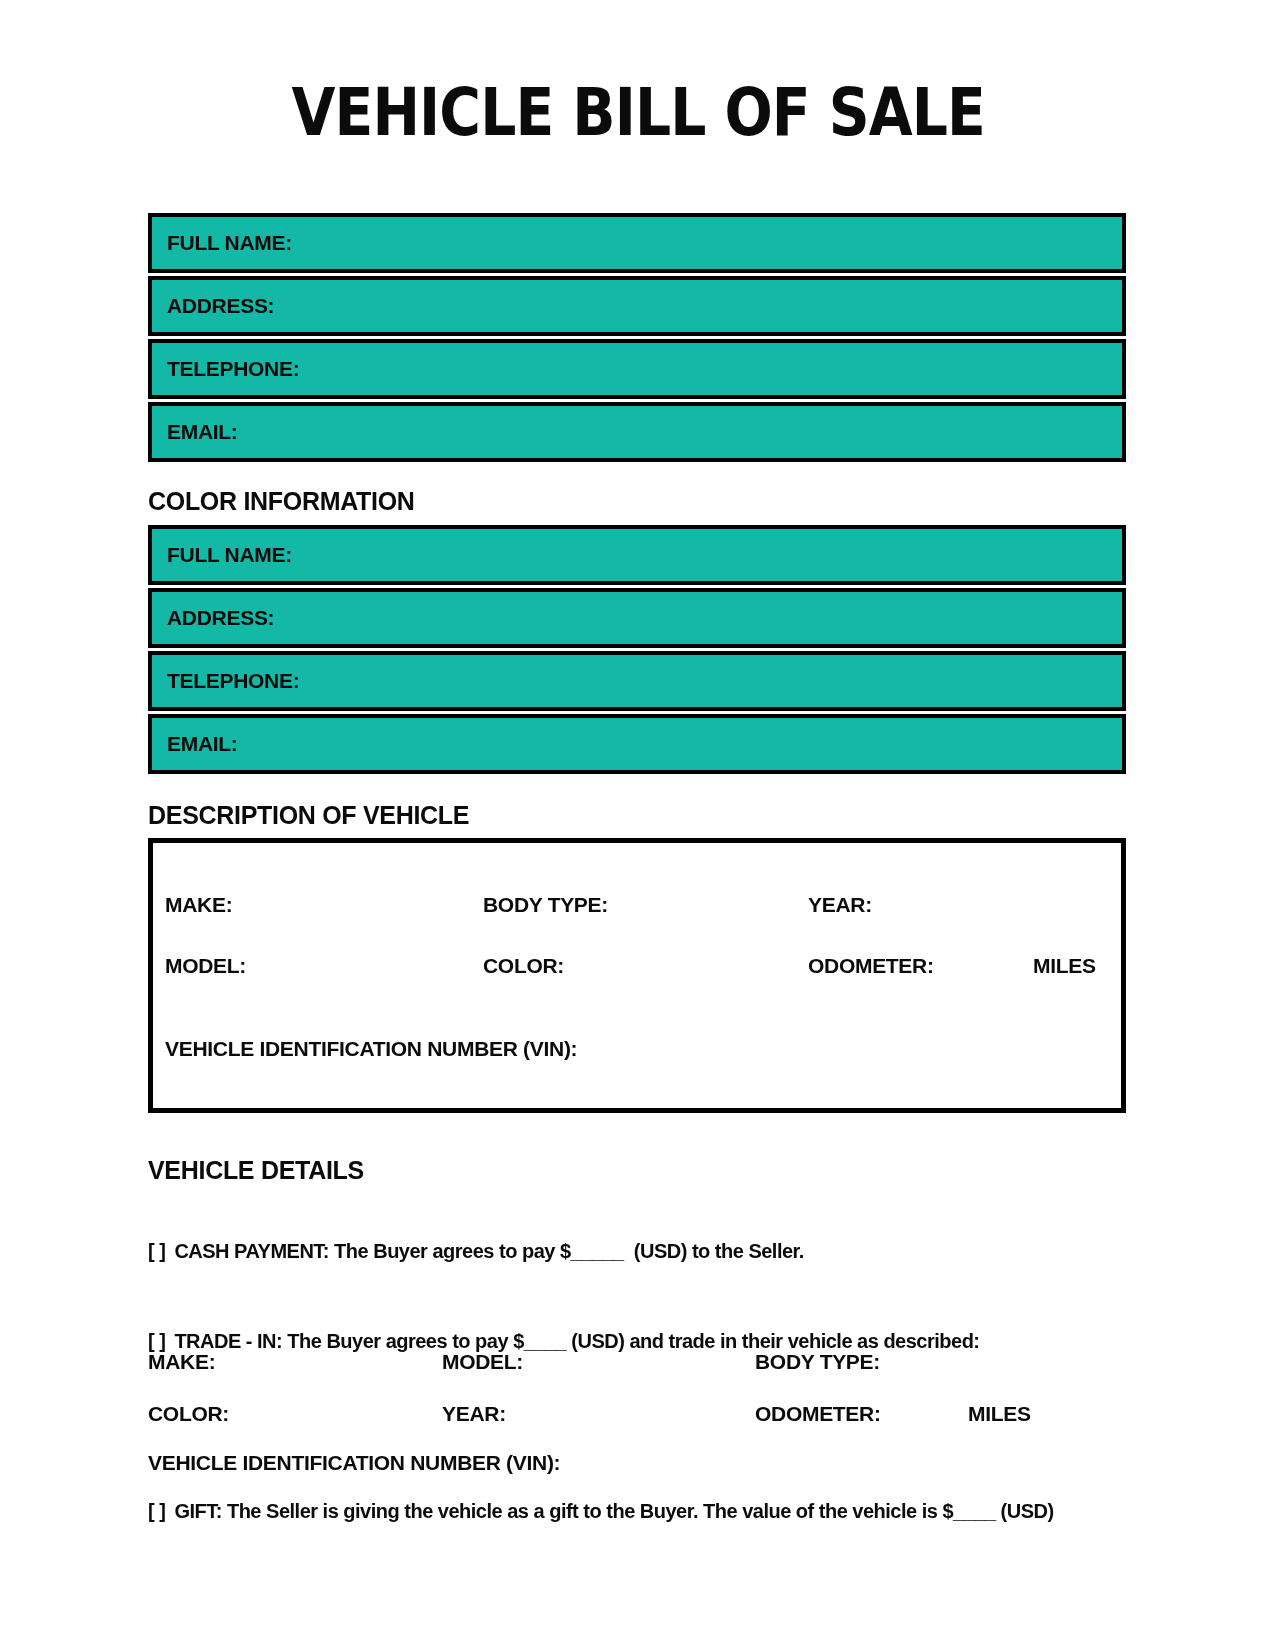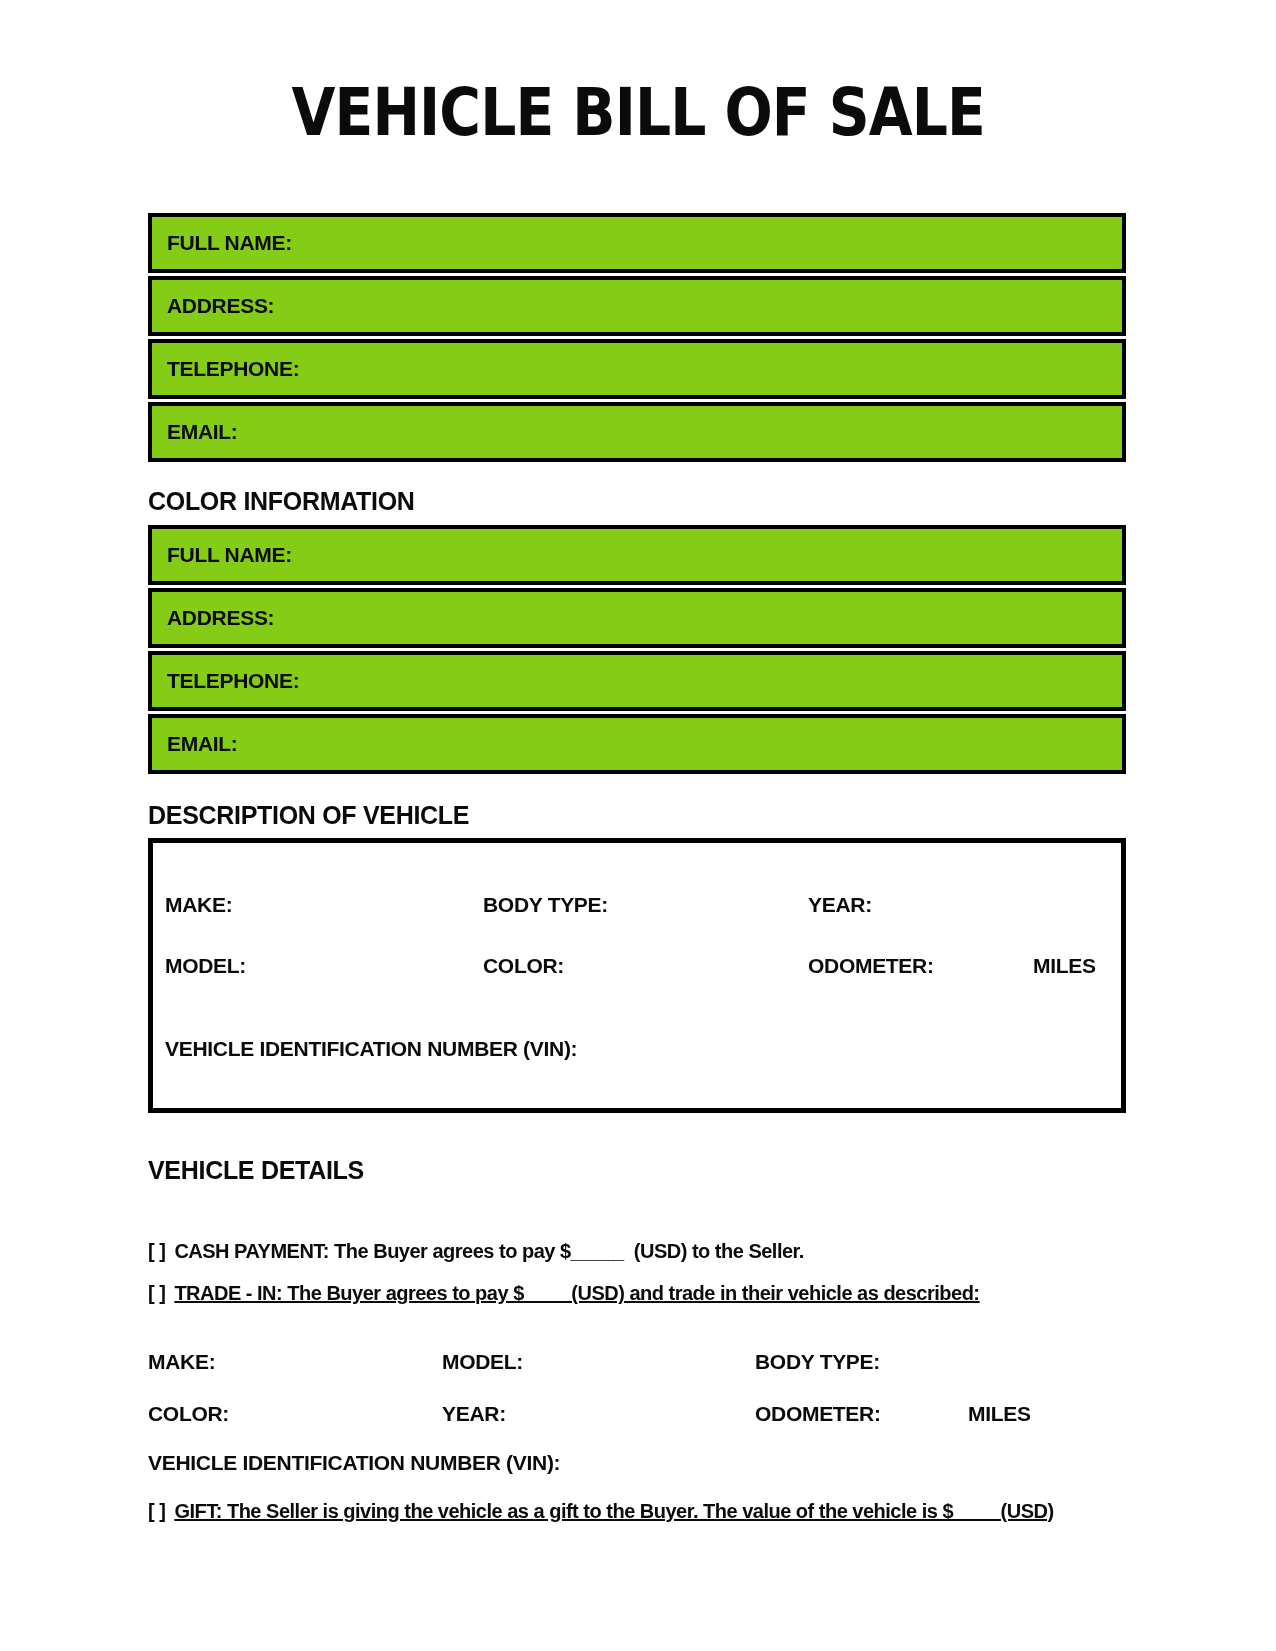--- a/index.html
+++ b/index.html
@@ -54,21 +54,21 @@
     left: 148px;
     width: 978px;
   }
   #seller-box { top: 213px; }
   #buyer-box  { top: 525px; }
   .info-row {
     box-sizing: border-box;
     height: 60px;
     margin-bottom: 3px;
     border: 4px solid #000000;
-    background: #84cc16;
+    background: #14b8a6;
     display: flex;
     align-items: center;
     padding-left: 15px;
   }
   .info-row:last-child { margin-bottom: 8px; }
   .field-label {
     font-size: 21px;
     font-weight: 700;
     letter-spacing: -0.3px;
     white-space: nowrap;
@@ -106,22 +106,22 @@
   .x-line {
     position: absolute;
     left: 148px;
     font-size: 20px;
     line-height: 26px;
     font-weight: 700;
     letter-spacing: -0.5px;
     white-space: pre;
   }
   #cash-line  { top: 1238px; }
-  #trade-line { top: 1280px; text-decoration: underline; }
-  #gift-line  { top: 1498px; text-decoration: underline; }
+  #trade-line { top: 1328px; }
+  #gift-line  { top: 1498px; }
   .checkbox {
     display: inline-block;
     margin-right: 9px;
   }
 
   
   .t-row {
     position: absolute;
     left: 148px;
     width: 1040px;

